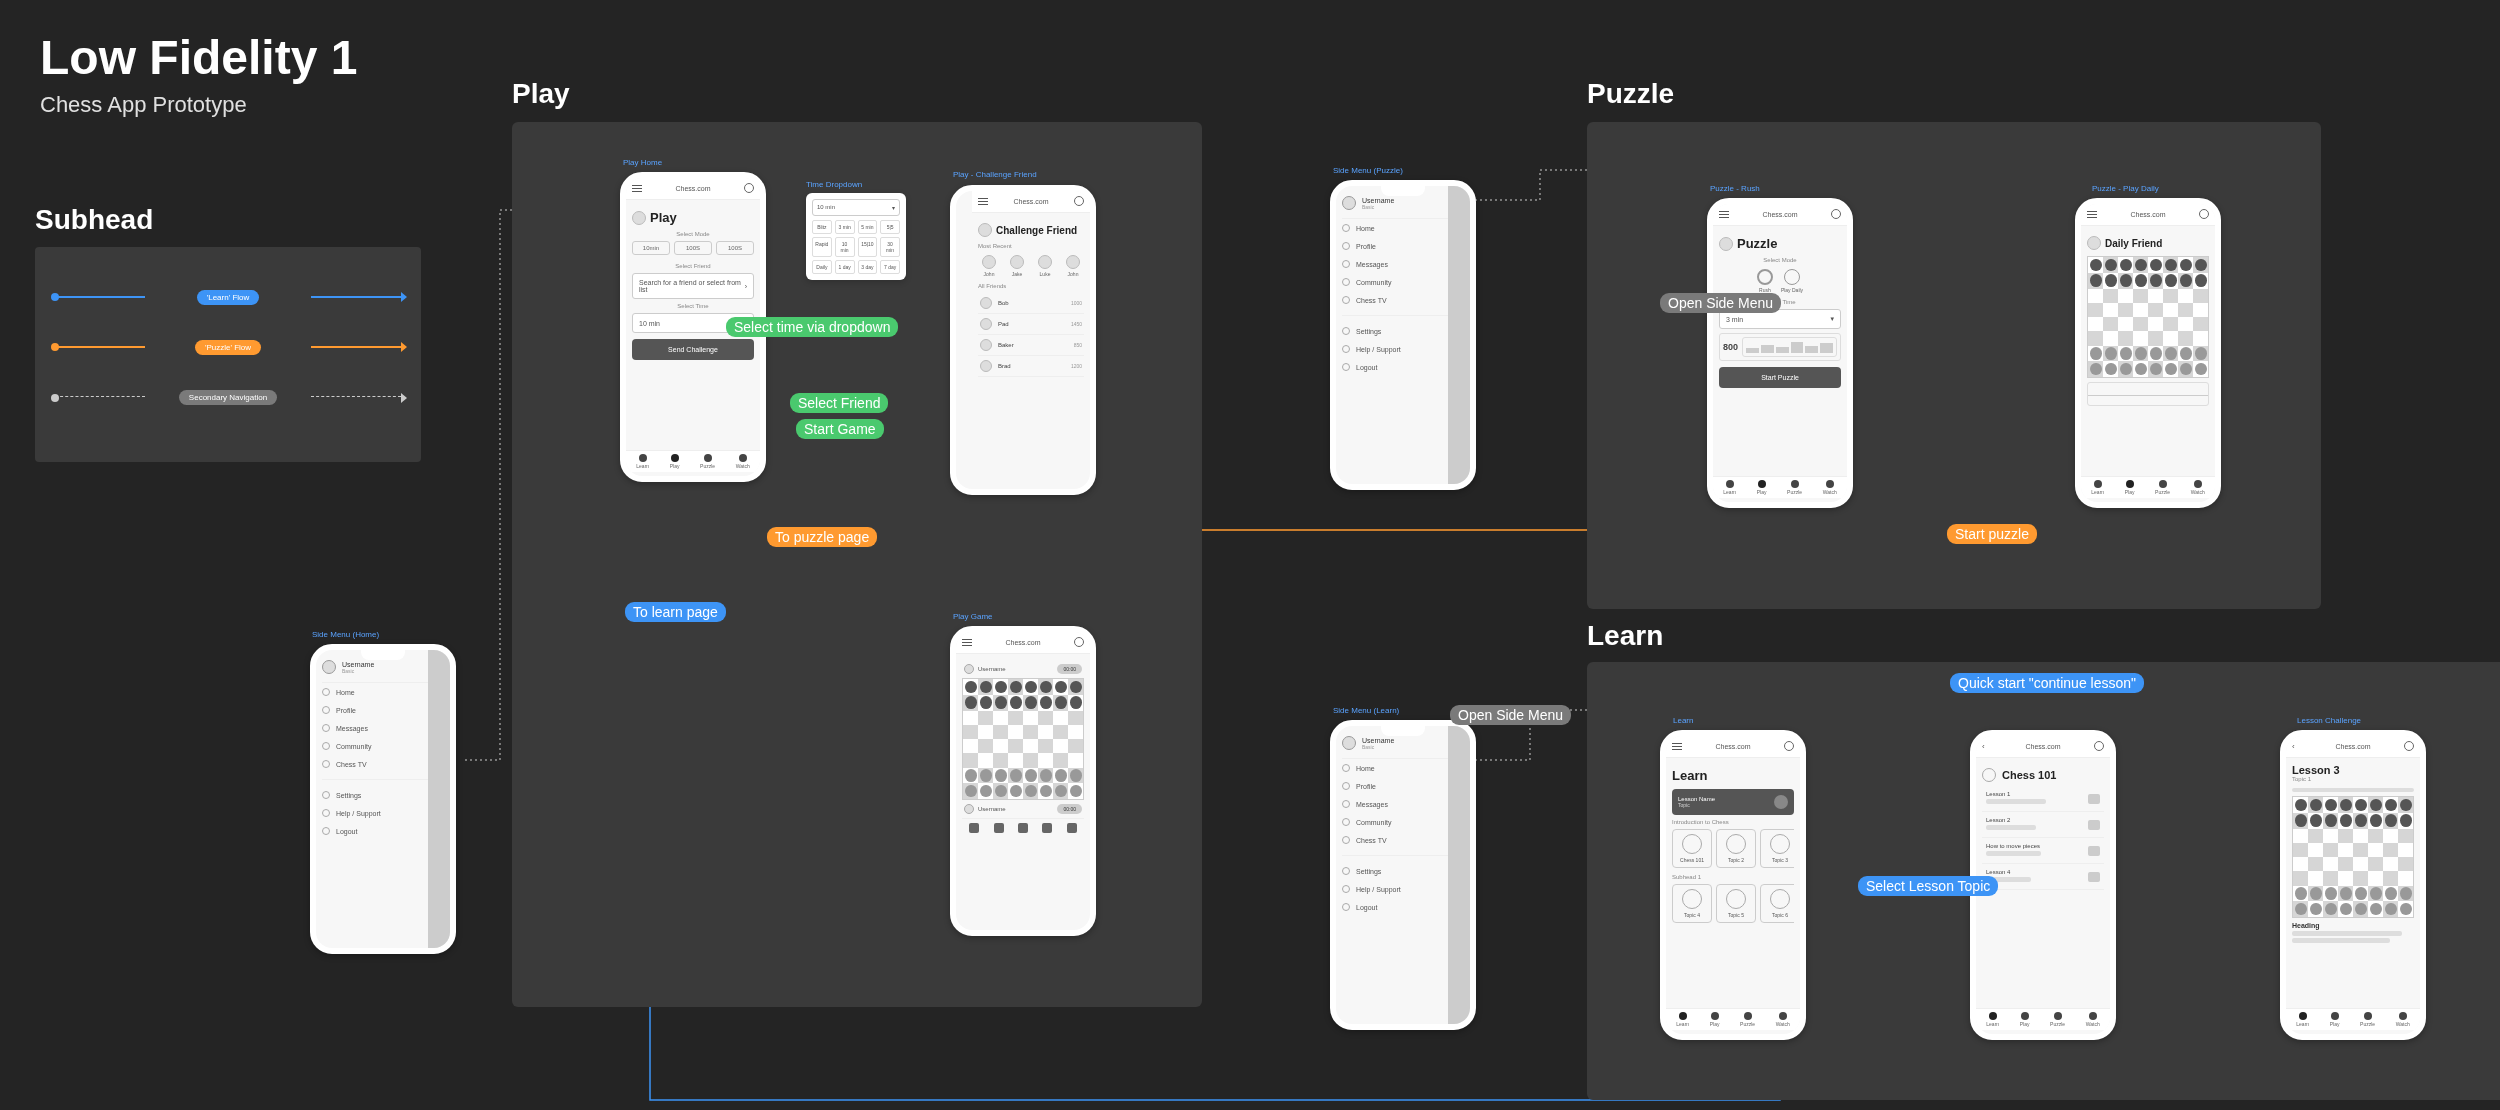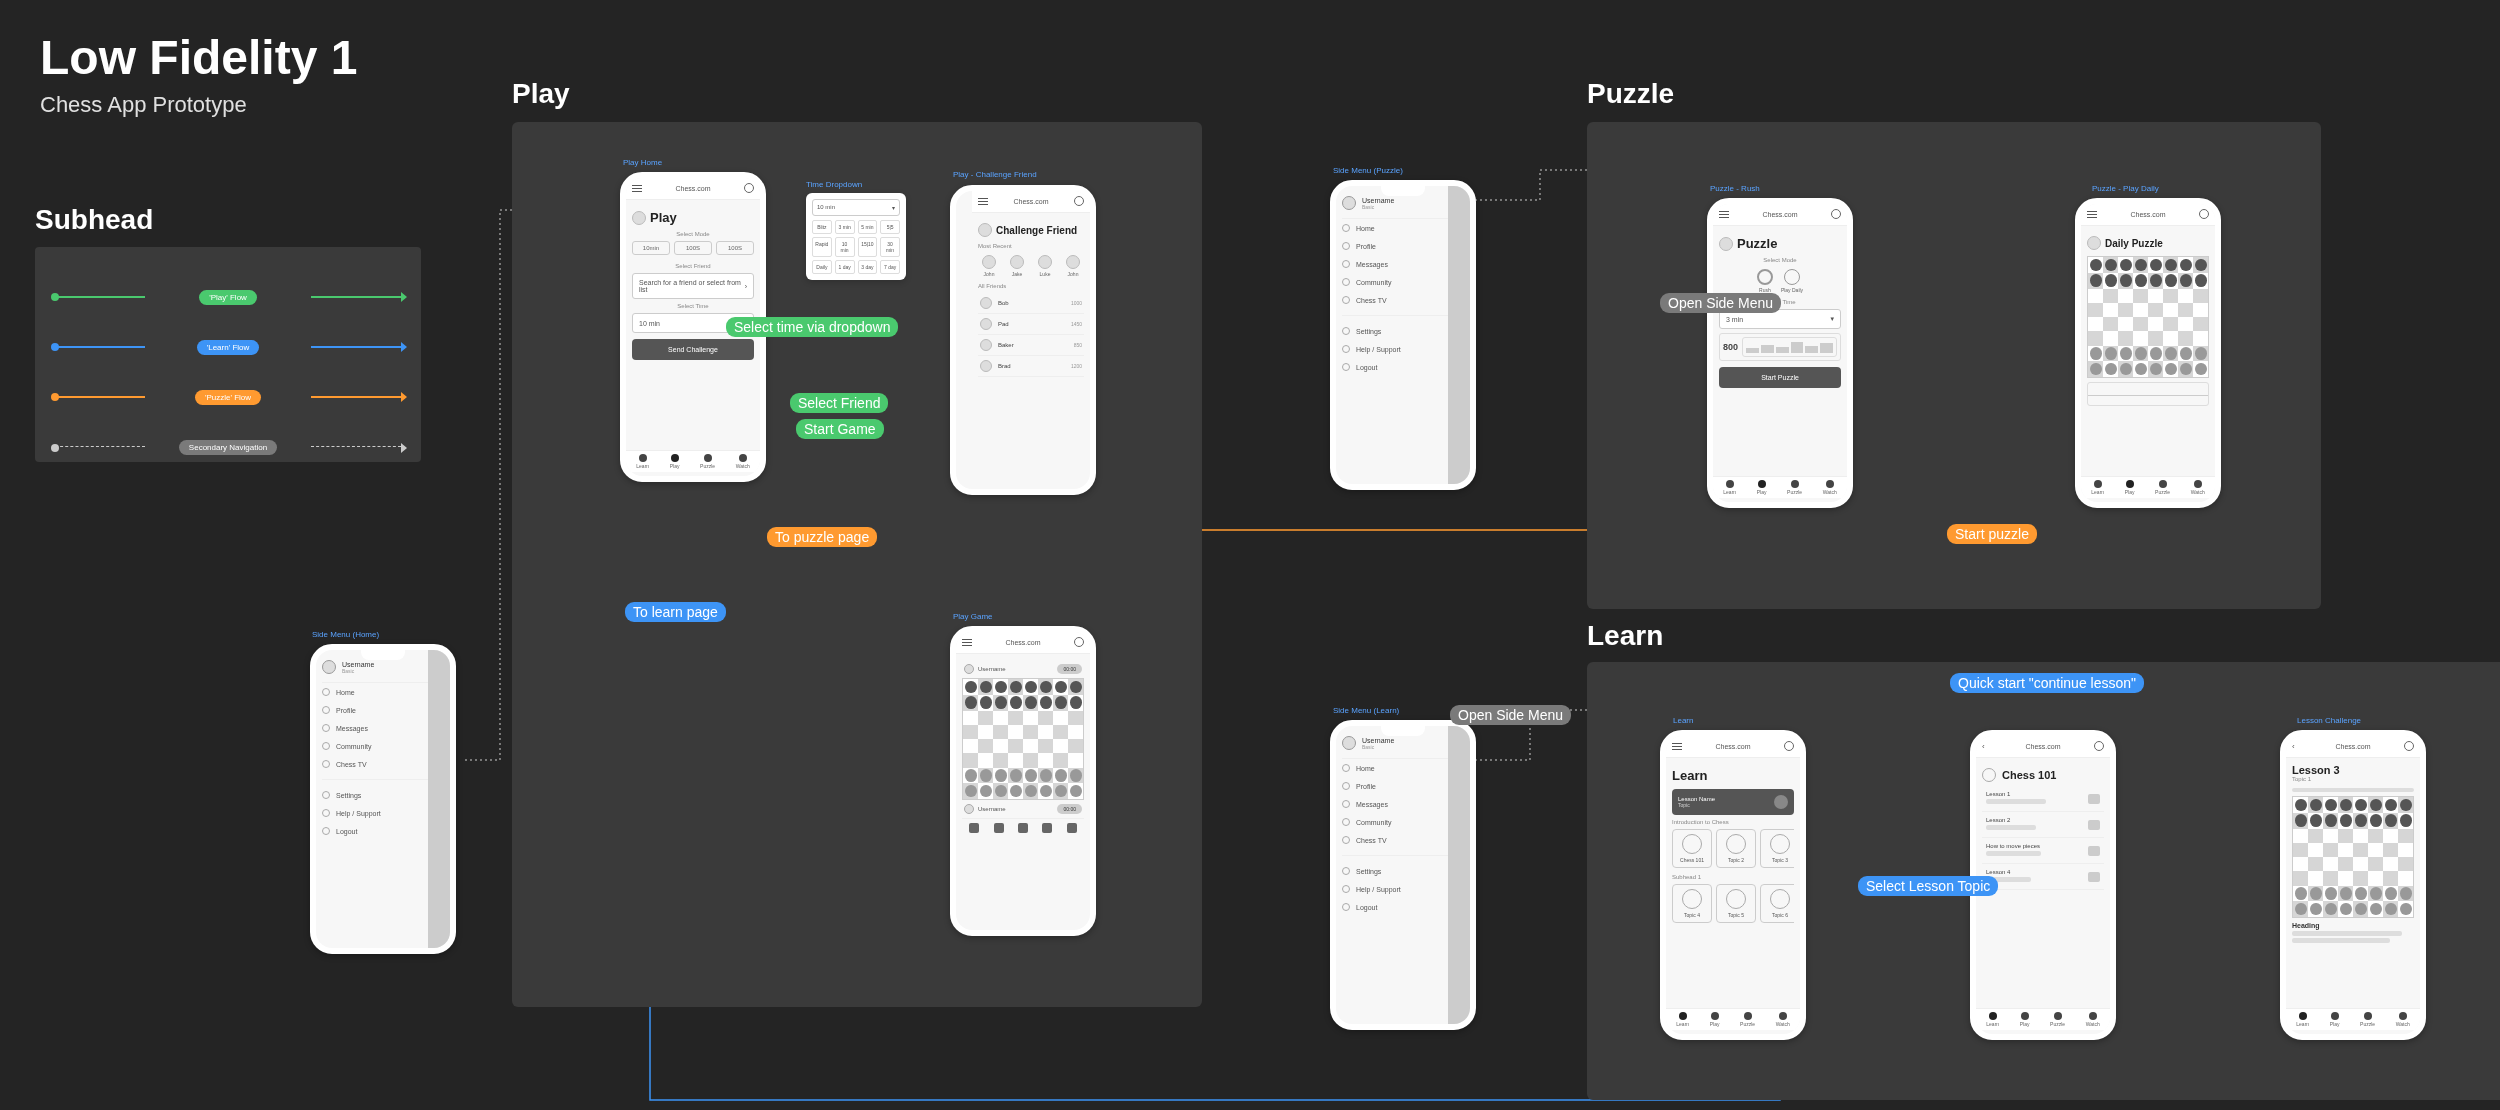--- a/index.html
+++ b/index.html
@@ -166,29 +166,20 @@
 
   <path d="M1475 760 L1530 760 L1530 710 L1680 710" stroke="#ccc" stroke-width="1" stroke-dasharray="2 3" fill="none" marker-end="url(#arr-w)"></path>
 </svg>
 
 <div class="title">Low Fidelity 1</div>
 <div class="subtitle">Chess App Prototype</div>
 
 <div class="section-label" style="left:35px; top:204px;">Subhead</div>
 <div class="legend-box">
   <div class="legend-row">
-    <div class="legend-line g">
-        <div class="legend-dot" style="background:#4ac96e"></div>
-      </div>
-    <span class="legend-pill g">'Play' Flow</span>
-    <div class="legend-right g" style="background:#4ac96e">
-        <div class="legend-arrow" style="border-left:6px solid #4ac96e"></div>
-      </div>
-  </div>
-  <div class="legend-row">
     <div class="legend-line b">
         <div class="legend-dot" style="background:#3d94f6"></div>
       </div>
     <span class="legend-pill b">'Learn' Flow</span>
     <div class="legend-right" style="background:#3d94f6">
         <div class="legend-arrow" style="border-left:6px solid #3d94f6"></div>
       </div>
   </div>
   <div class="legend-row">
     <div class="legend-line o">
@@ -690,21 +681,21 @@
         <span></span>
         <span></span>
         <span></span>
       </div>
     <span class="phone-brand">Chess.com</span>
     <div class="avatar-icon"></div>
   </div>
   <div class="phone-content">
     <div class="big-title" style="font-size:10px">
         <span class="circle"></span>
-        <span>Daily Puzzle</span>
+        <span>Daily Friend</span>
       </div>
     <div class="chessboard">
         <div class="sq">
           <div class="piece dk"></div>
         </div>
         <div class="sq d">
           <div class="piece dk"></div>
         </div>
         <div class="sq">
           <div class="piece dk"></div>

